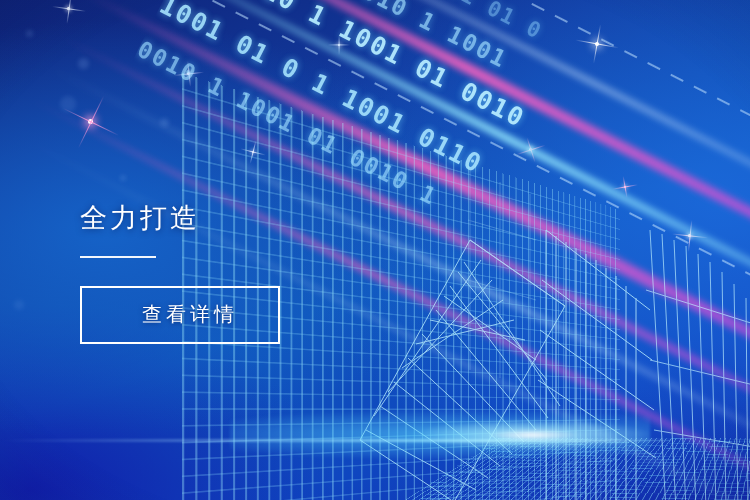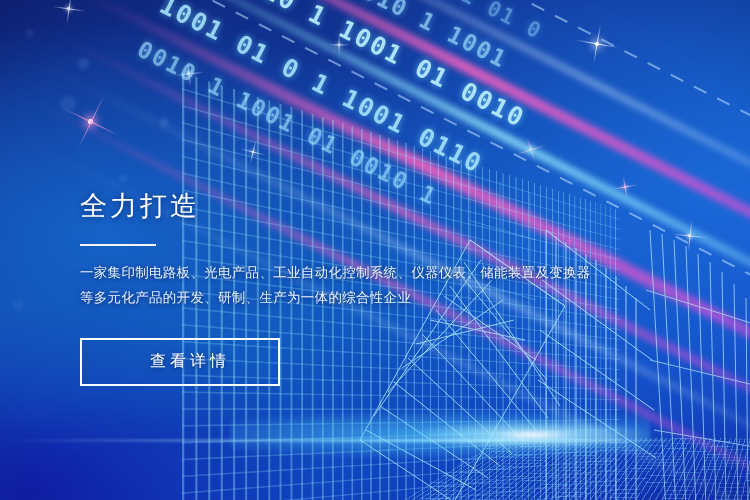--- a/index.html
+++ b/index.html
@@ -114,21 +114,21 @@
     position:absolute; left:0; bottom:58px; width:680px; height:3px;
     background:linear-gradient(90deg, rgba(120,200,255,0) 0%, rgba(170,225,255,.5) 45%, rgba(220,250,255,.85) 72%, rgba(150,215,255,0) 100%);
     filter:blur(1.2px);
   }
   .vignette{
     position:absolute; inset:0;
     background:radial-gradient(ellipse 760px 520px at 50% 50%, rgba(0,0,0,0) 55%, rgba(4,14,70,.38) 100%);
   }
 
   
-  .copy{ position:absolute; left:80px; top:192px; z-index:9; }
+  .copy{ position:absolute; left:80px; top:204px; z-index:9; }
   .eyebrow{
     font-size:27px; color:#ffffff; letter-spacing:3px; line-height:1.1;
     text-shadow:0 1px 6px rgba(6,24,86,.7);
   }
   .headline{
     margin-top:9px;
     font-size:40px; font-weight:700; color:#ffffff;
     letter-spacing:1px; line-height:1.12; white-space:nowrap;
     text-shadow:0 2px 10px rgba(6,26,92,.85);
   }
@@ -137,24 +137,24 @@
     margin:22px 0 0 0; opacity:.95;
   }
   .desc{ margin-top:14px; }
   .desc p{
     font-size:13.5px; color:#eaf3ff; line-height:25px; letter-spacing:.3px;
     white-space:nowrap; text-shadow:0 1px 5px rgba(6,24,86,.8);
   }
   .cta{
     display:inline-flex; align-items:center; justify-content:center;
     margin-top:28px;
-    width:200px; height:48px;
+    width:200px; height:58px;
     border:2px solid #ffffff;
     background:transparent;
-    color:#ffffff; font-size:16px; letter-spacing:4px;
+    color:#ffffff; font-size:20px; letter-spacing:4px;
     cursor:pointer;
     text-shadow:0 1px 5px rgba(6,24,86,.7);
     padding-left:20px;
   }
 </style>
 </head>
 <body>
 
 <div class="banner">
 
@@ -268,19 +268,15 @@
     <div class="mesh"></div>
   </div>
 
   <div class="horizon"></div>
   <div class="burst"></div>
   <div class="vignette"></div>
 
   <div class="copy">
     <div class="eyebrow">全力打造</div>
     <div class="rule"></div>
-    <div class="desc">
-      <p>一家集印制电路板、光电产品、工业自动化控制系统、仪器仪表、储能装置及变换器</p>
-      <p>等多元化产品的开发、研制、生产为一体的综合性企业</p>
-    </div>
     <button class="cta">查看详情</button>
   </div>
 </div>
 
 </body></html>

